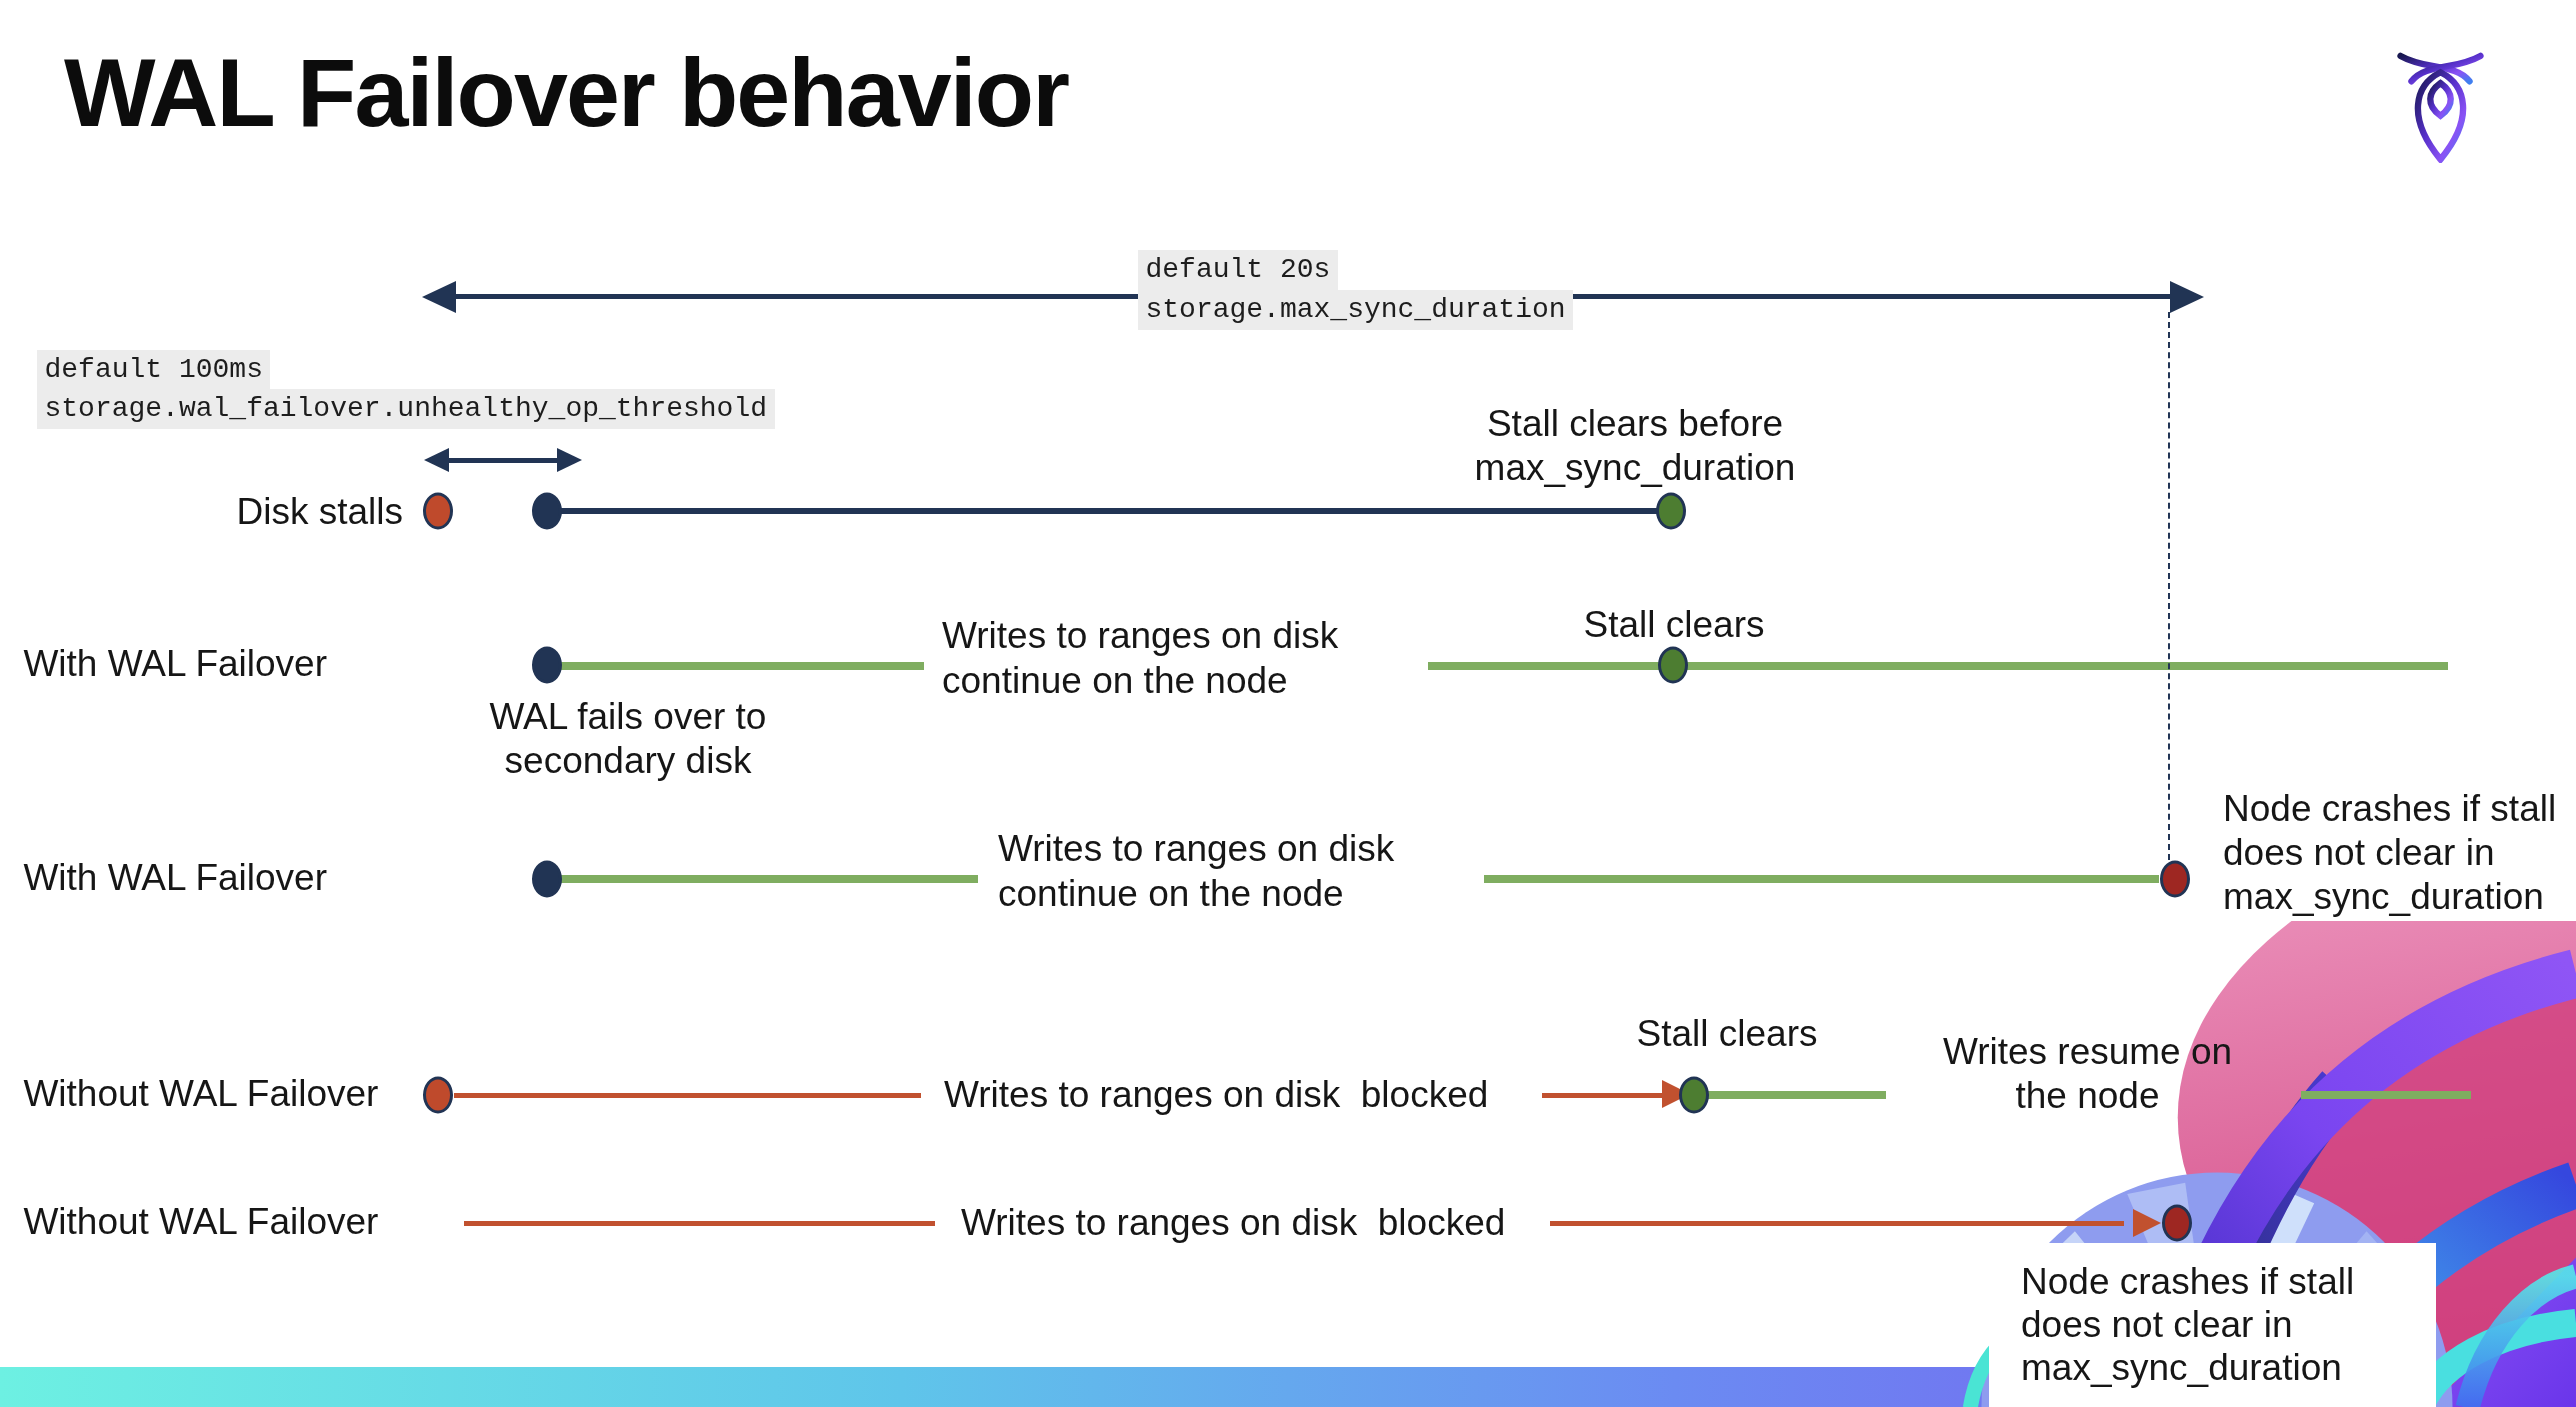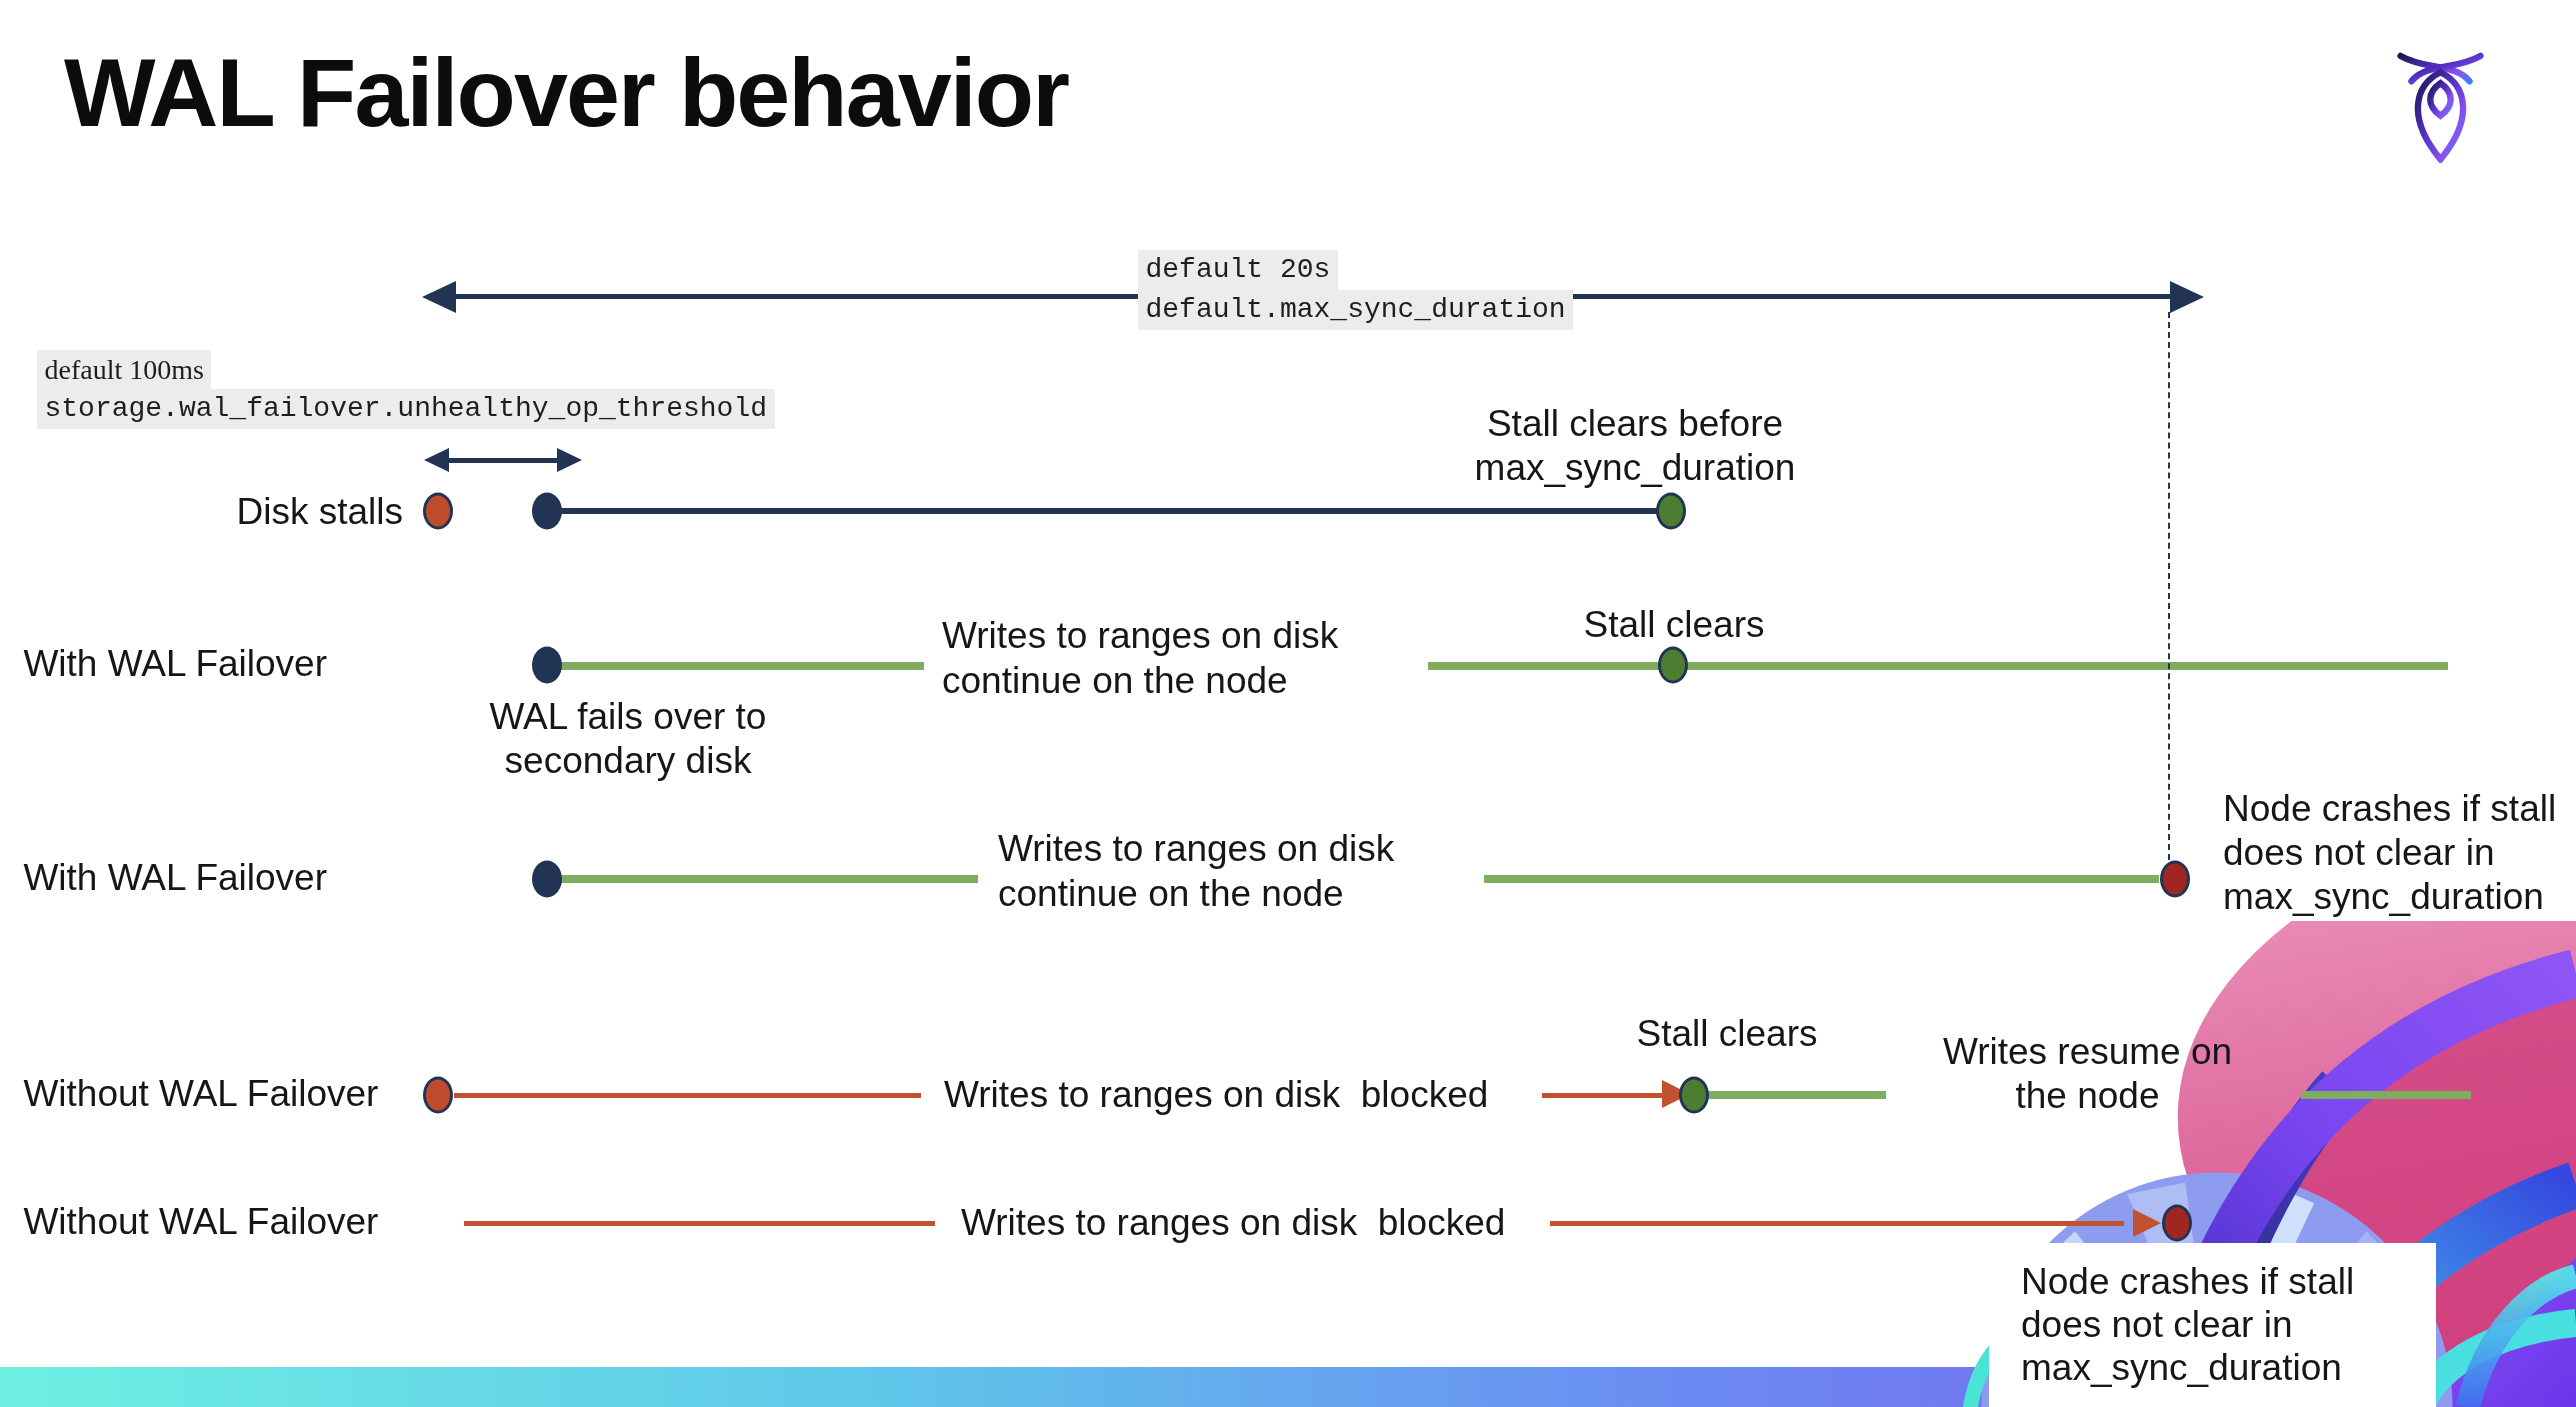--- a/index.html
+++ b/index.html
@@ -115,23 +115,23 @@
       <path d="M50,30 C78,44 88,80 50,126 C12,80 22,44 50,30 Z"></path>
       <path d="M50,42 C64,52 66,66 50,78 C34,66 36,52 50,42 Z"></path>
       <path d="M50,78 L50,112"></path>
     </g>
   </svg>
 
   <div class="hl navy-line" style="left:439px;top:294px;width:1731px;height:4.7px;"></div>
   <div class="tri left-big" style="left:422px;top:281px;"></div>
   <div class="tri right-big" style="left:2170px;top:281px;"></div>
   <div class="abs code" style="left:1138px;top:250px;">default 20s</div>
-  <div class="abs code" style="left:1138px;top:290px;">default.max_sync_duration</div>
+  <div class="abs code" style="left:1138px;top:290px;">storage.max_sync_duration</div>
 
-  <div class="abs code" style="left:37px;top:350px;font-family:Liberation Serif, serif;">default 100ms</div>
+  <div class="abs code" style="left:37px;top:350px;">default 100ms</div>
   <div class="abs code" style="left:37px;top:389px;">storage.wal_failover.unhealthy_op_threshold</div>
   <div class="hl navy-line" style="left:443px;top:458px;width:116px;height:4.7px;"></div>
   <div class="tri left-sm" style="left:424px;top:448px;"></div>
   <div class="tri right-sm" style="left:557px;top:448px;"></div>
 
   <div class="abs rowlabel right" style="left:160px;top:490px;width:243px;">Disk stalls</div>
   <div class="hl navy-line" style="left:547px;top:508px;width:1124px;"></div>
   <div class="dot red" style="left:438px;top:511px;"></div>
   <div class="dot navy" style="left:547px;top:511px;"></div>
   <div class="dot green" style="left:1671px;top:511px;"></div>

